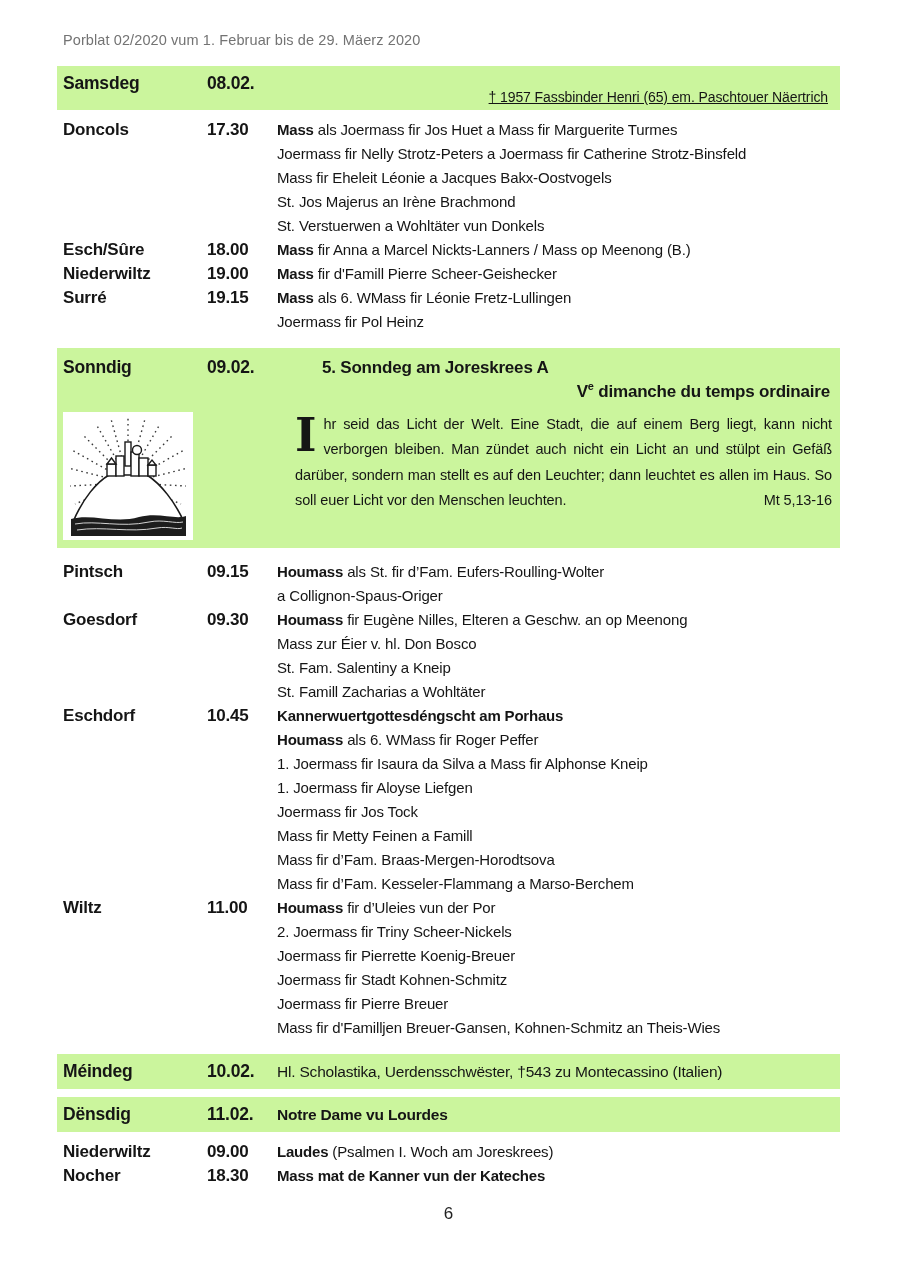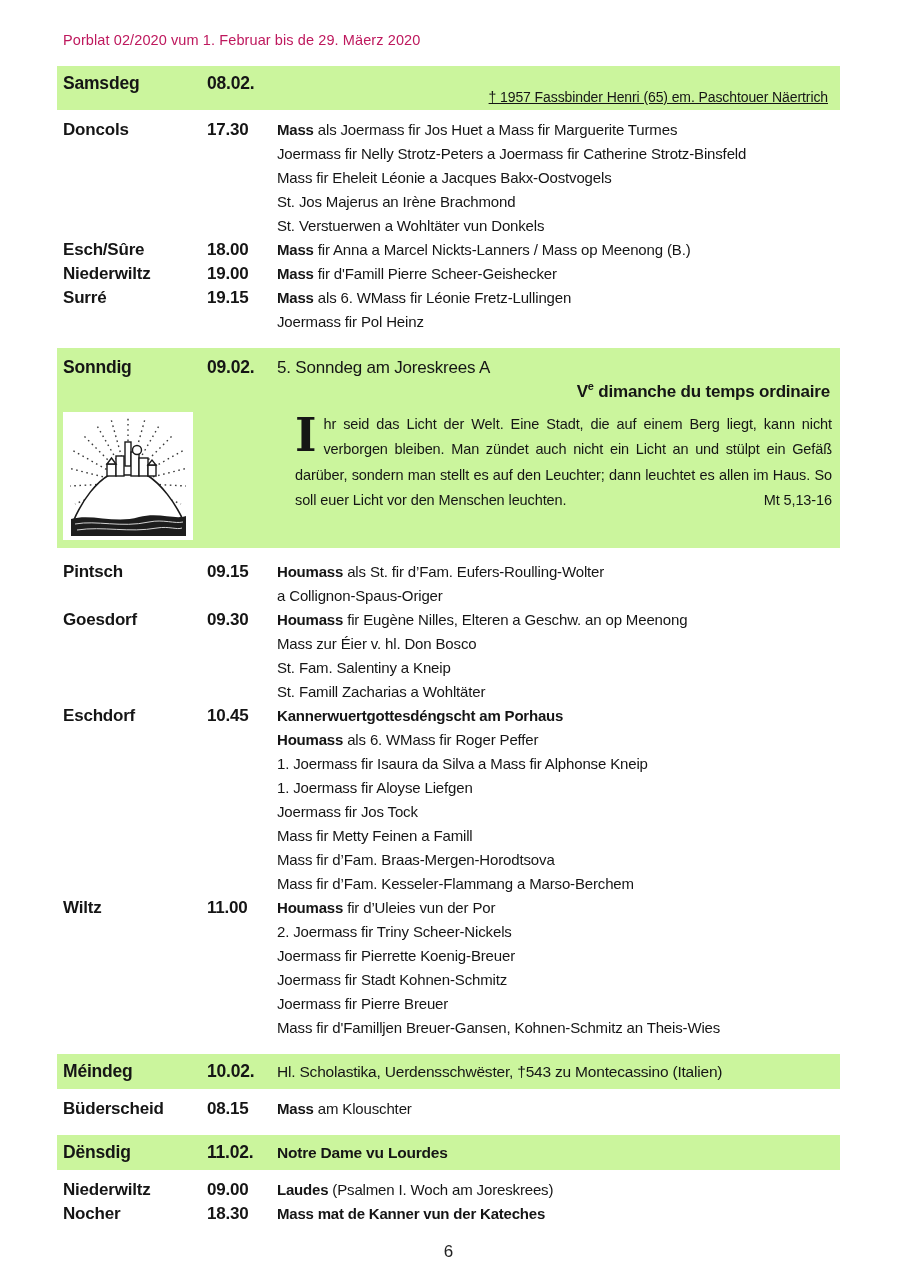--- a/index.html
+++ b/index.html
@@ -5,21 +5,21 @@
   html,body{margin:0;padding:0;background:#fff;}
   body{
     width:900px;height:1263px;
     font-family:"Liberation Sans",sans-serif;
     color:#151515;
     -webkit-font-smoothing:antialiased;
   }
   .page{padding:28px 60px 0 57px;box-sizing:border-box;}
   .doc-header{
     margin:4px 0 18px 6px;
-    font-size:14.5px;color:#be185d;letter-spacing:.1px;
+    font-size:14.5px;color:#737373;letter-spacing:.1px;
   }
   
   .banner{
     background:var(--green,#cbf59d);
     position:relative;
     padding:7px 10px 7px 6px;
     margin-bottom:8px;
     box-sizing:border-box;
   }
   .banner.day{min-height:44px;}
@@ -35,21 +35,21 @@
   
   .schedule{margin:0 0 14px 0;}
   .srow{
     display:grid;grid-template-columns:144px 70px 1fr;
     line-height:24px;padding-left:6px;align-items:baseline;
   }
   .srow .desc{font-size:15px;letter-spacing:-.15px;}
   .srow .desc b{letter-spacing:-.2px;}
   
   .feast{padding:9px 8px 8px 6px;margin-bottom:12px;}
-  .feast-title{font-weight:normal;font-size:17px;letter-spacing:-.2px;}
+  .feast-title{font-weight:bold;font-size:17px;letter-spacing:-.2px;margin-left:45px;}
   .feast-subtitle{
     text-align:right;font-weight:bold;font-size:17px;
     margin:2px 2px 10px 0;letter-spacing:-.2px;
   }
   .feast-subtitle sup{font-size:11px;}
   .feast-body{display:flex;align-items:flex-start;}
   .illustration{
     flex:0 0 130px;width:130px;height:128px;background:#fff;
   }
   .gospel{
@@ -295,27 +295,20 @@
     </div>
 
   <section class="banner single">
     <div class="grid">
       <span class="loc">Méindeg</span>
       <span class="time">10.02.</span>
       <span class="banner-desc">Hl. Scholastika, Uerdensschwëster, †543 zu Montecassino (Italien)</span>
     </div>
   </section>
 
-  <div class="schedule">
-      <div class="srow">
-        <span class="loc">Büderscheid</span>
-        <span class="time">08.15</span>
-        <span class="desc"><b>Mass</b> am Klouschter</span>
-      </div>
-    </div>
 
   <section class="banner single">
     <div class="grid">
       <span class="loc">Dënsdig</span>
       <span class="time">11.02.</span>
       <span class="banner-desc bold">Notre Dame vu Lourdes</span>
     </div>
   </section>
 
   <div class="schedule">

